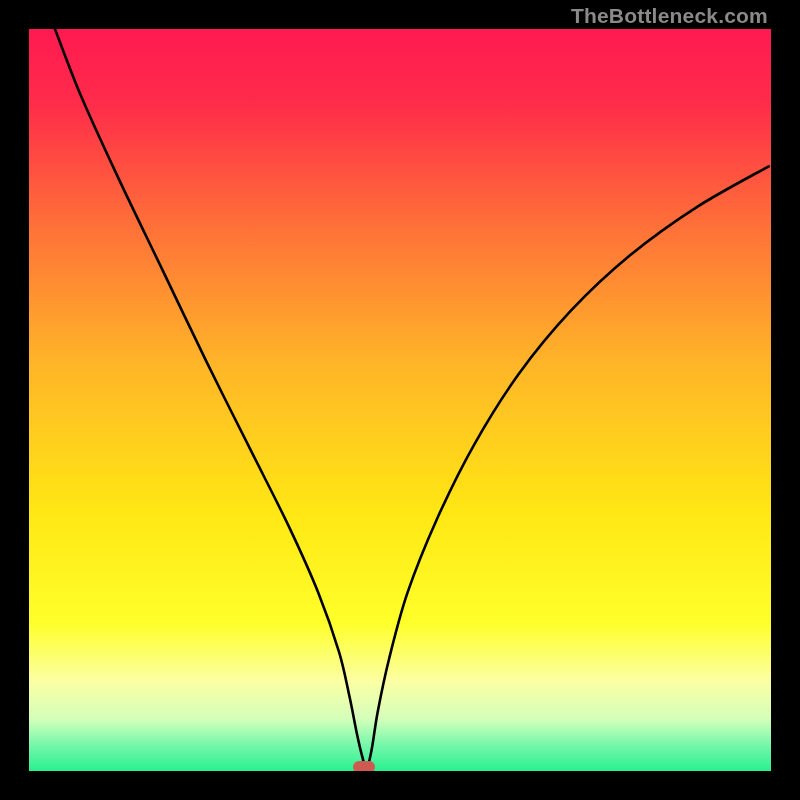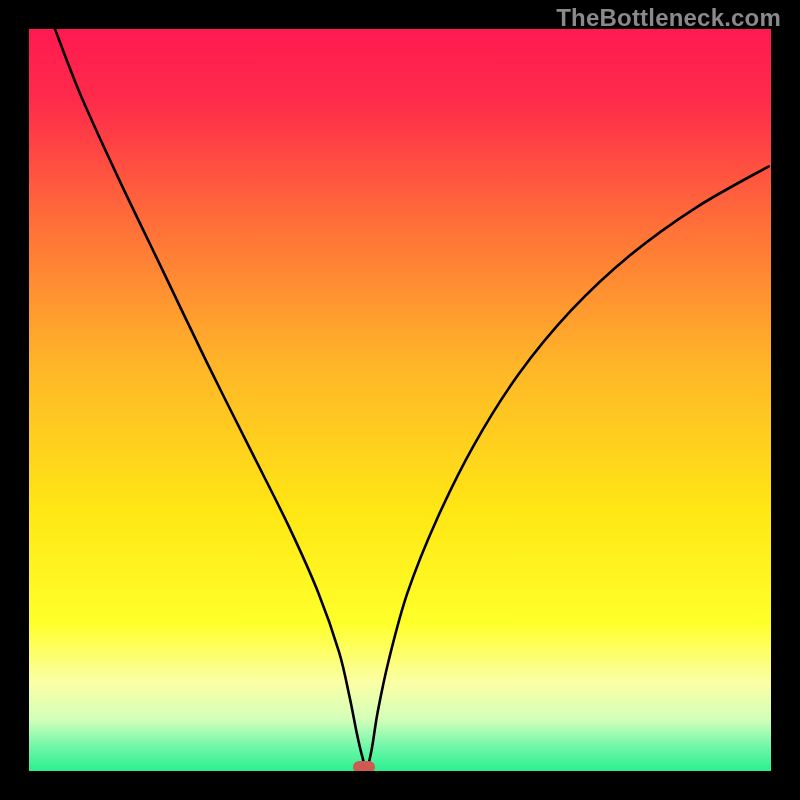--- a/index.html
+++ b/index.html
@@ -37,23 +37,23 @@
     position: absolute;
     left: 0;
     top: 0;
     width: 100%;
     height: 100%;
     pointer-events: none;
   }
   .watermark {
     position: absolute;
     top: 4px;
-    right: 19px;
+    right: 32px;
     font-family: Arial, Helvetica, sans-serif;
-    font-size: 24px;
+    font-size: 21px;
     font-weight: 600;
     color: #8a8a8a;
     letter-spacing: 0.2px;
   }
   .marker {
     position: absolute;
     background: #cf5a52;
     border-radius: 7px;
   }
 </style>

